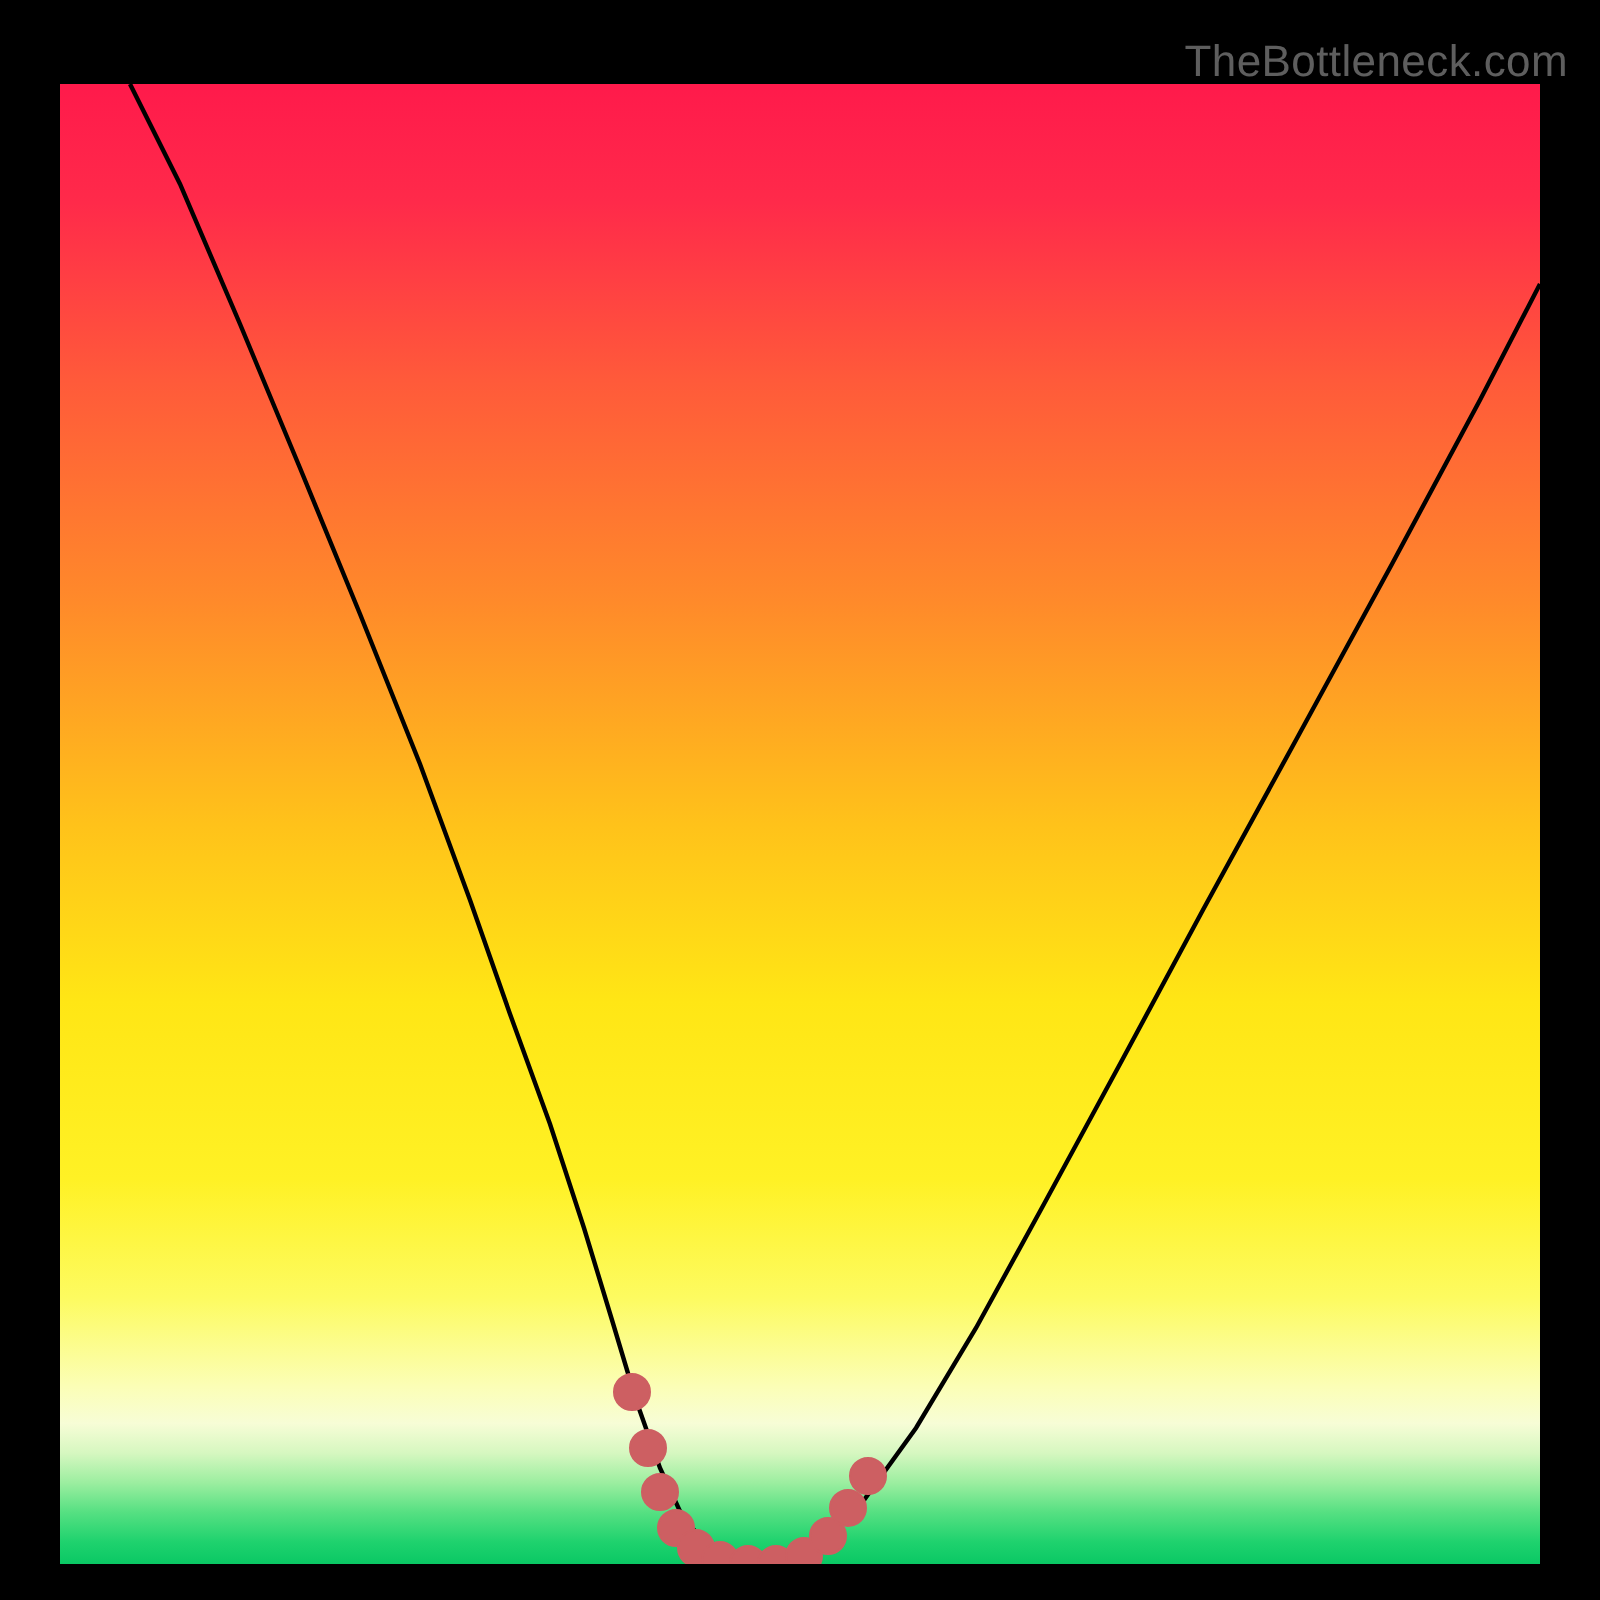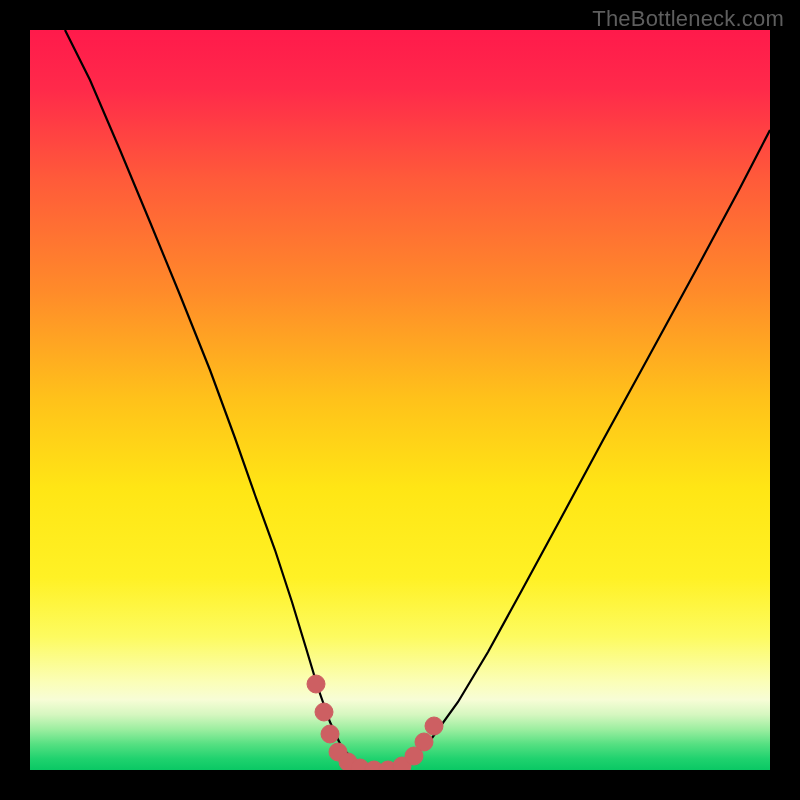--- a/index.html
+++ b/index.html
@@ -7,21 +7,21 @@
     padding: 0;
     width: 800px;
     height: 800px;
     background: #000;
     overflow: hidden;
     font-family: Arial, Helvetica, sans-serif;
   }
   .frame {
     position: absolute;
     left: 0;
-    top: 0;
+    top: 12px;
     width: 800px;
     height: 771px;
     background: #000;
   }
   .plot {
     position: absolute;
     left: 30px;
     top: 30px;
     width: 740px;
     height: 740px;

